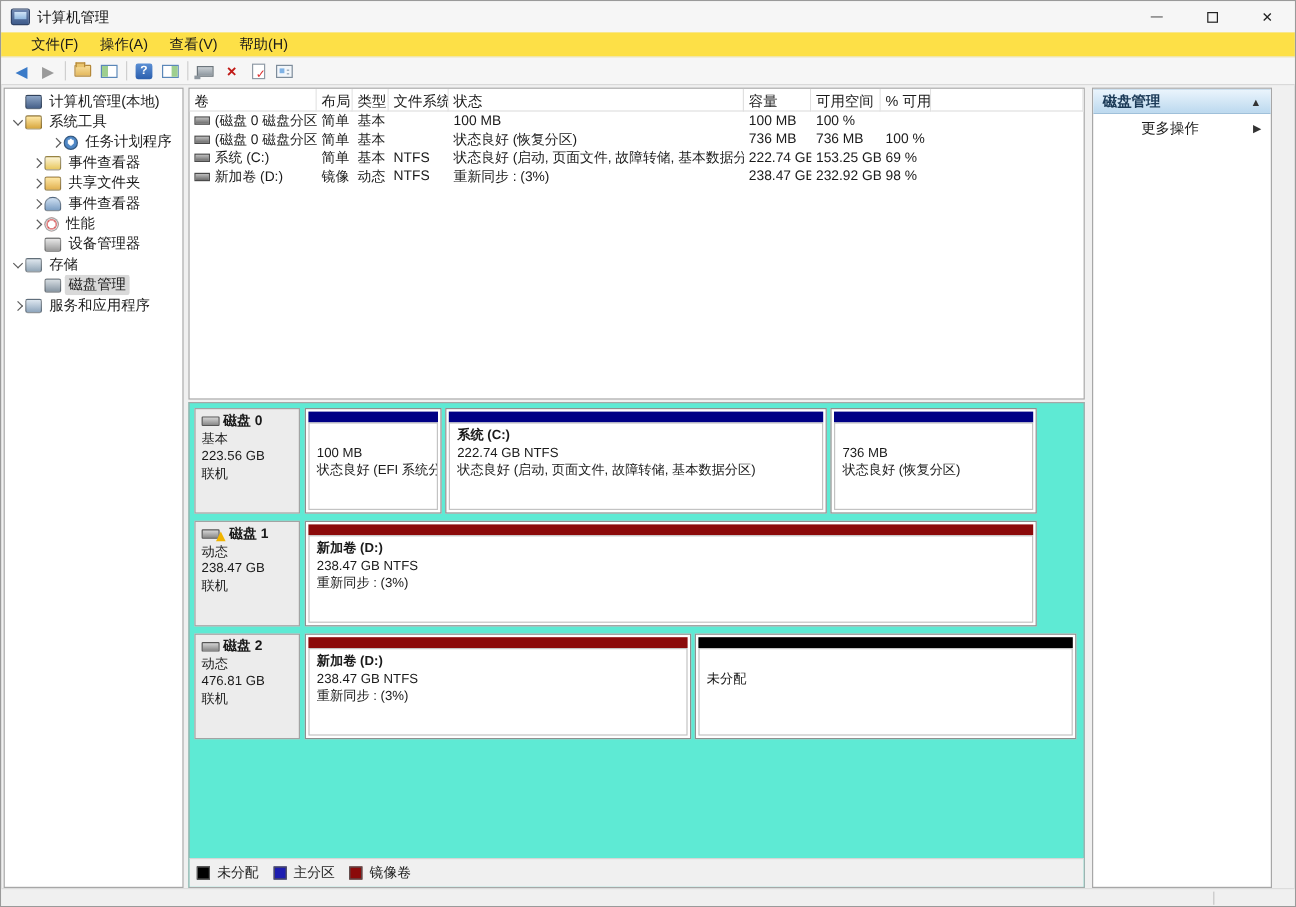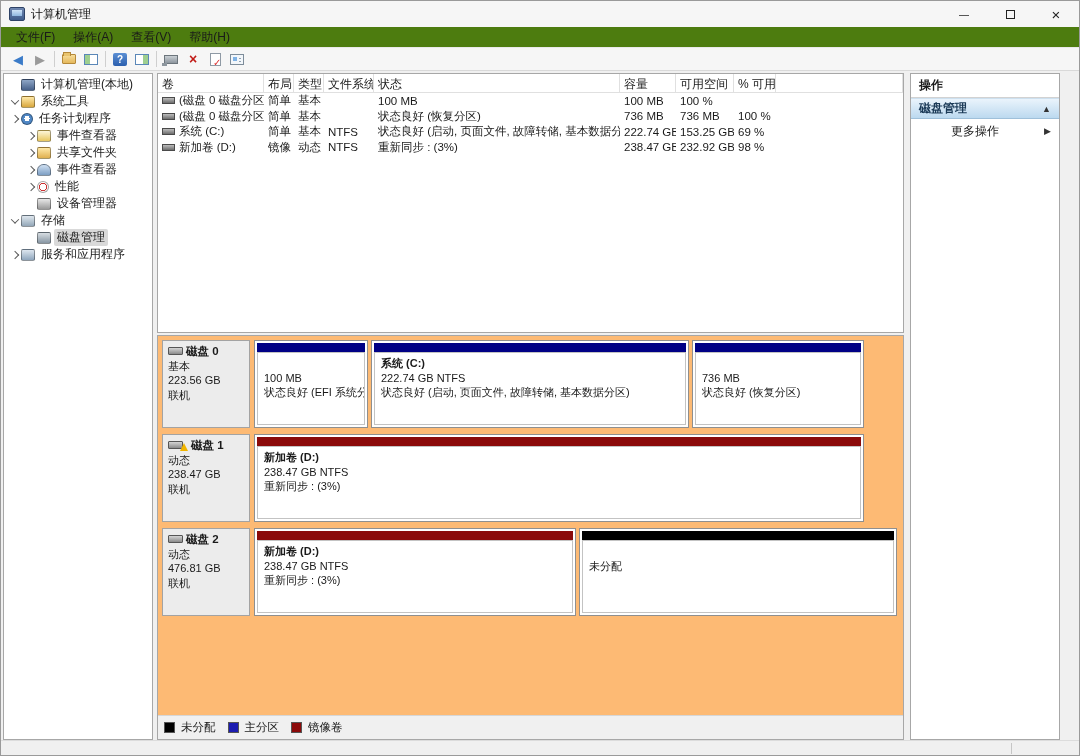--- a/index.html
+++ b/index.html
@@ -14,21 +14,21 @@
     background:linear-gradient(#6f87b0,#3f5c8c); border:1px solid #2e4266; border-radius:2px; }
   .app-ico::after { content:""; position:absolute; left:2px; top:2px; right:2px; height:6px;
     background:linear-gradient(#cfe3f7,#8fb7e0); }
   .title-text { font-size:12px; color:#111; }
   .win-btns { margin-left:auto; display:flex; height:100%; }
   .win-btn { width:46px; height:100%; display:flex; align-items:center; justify-content:center;
     color:#222; font-size:13px; }
   .max-glyph { width:9px; height:9px; border:1px solid #222; }
 
   
-  .menubar { height:21px; background:#4d7c0f; display:flex; align-items:center; padding-left:6px;
+  .menubar { height:21px; background:#fde047; display:flex; align-items:center; padding-left:16px;
     border-bottom:1px solid #e9e9e9; flex:0 0 auto; }
   .menu-item { padding:2px 9px; }
 
   
   .toolbar { height:23px; background:#f6f6f6; display:flex; align-items:center; padding-left:6px;
     border-bottom:1px solid #d9d9d9; flex:0 0 auto; }
   .tb { display:flex; align-items:center; justify-content:center; width:22px; height:20px; }
   .tb-sep { width:1px; height:16px; background:#cfcfcf; margin:0 3px; }
   .arrow-glyph { font-size:13px; line-height:1; }
   .back-c { color:#3b7bc8; } .fwd-c { color:#9a9a9a; }
@@ -85,21 +85,21 @@
   .vol-pane { height:260px; flex:0 0 auto; overflow:hidden; }
   .vtable { display:grid; grid-template-columns:106px 30px 30px 50px 246px 56px 58px 42px 1fr; }
   .vh { border-right:1px solid #e0e0e0; border-bottom:1px solid #e0e0e0; padding:2px 4px; height:19px;
     white-space:nowrap; overflow:hidden; background:#fff; }
   .vc { padding:1px 4px; height:15.5px; white-space:nowrap; overflow:hidden; font-size:11.5px;
     display:flex; align-items:center; }
   .vol-ico { width:13px; height:7px; background:linear-gradient(#bdbdbd,#6d6d6d); border:1px solid #4a4a4a;
     margin-right:4px; flex:0 0 auto; }
 
   
-  .graph-pane { flex:1 1 auto; background:#fdba74; margin-top:2px; display:flex; flex-direction:column;
+  .graph-pane { flex:1 1 auto; background:#5eead4; margin-top:2px; display:flex; flex-direction:column;
     border:1px solid #a7a7a7; min-height:0; }
   .disk-scroll { flex:1 1 auto; padding:4px 4px 0 4px; overflow:hidden; }
   .disk-row { display:flex; height:88px; margin-bottom:6px; }
   .dlabel { width:88px; flex:0 0 auto; background:#ececec; border:1px solid #a3a3a3; padding:3px 5px;
     font-size:11px; line-height:14.5px; overflow:hidden; }
   .dlabel .dname { font-weight:bold; font-size:11.5px; display:flex; align-items:center; gap:3px; }
   .drive-ico { width:15px; height:8px; background:linear-gradient(#d4d4d4,#8a8a8a); border:1px solid #555;
     border-radius:1px; flex:0 0 auto; }
   .warn-tri { width:0; height:0; border-left:4px solid transparent; border-right:4px solid transparent;
     border-bottom:8px solid #f0b400; margin-left:-6px; margin-top:4px; }
@@ -209,21 +209,21 @@
         <span class="t-ico i-computer"></span>
         <span class="lbl">计算机管理(本地)</span>
       </div>
       <div class="tree-row" style="padding-left:4px;">
         <span class="chev-slot">
             <span class="chev down"></span>
           </span>
         <span class="t-ico i-tools"></span>
         <span class="lbl">系统工具</span>
       </div>
-      <div class="tree-row" style="padding-left:4px;align-items:center;">
+      <div class="tree-row" style="padding-left:36px;align-items:center;">
         <span class="chev-slot">
             <span class="chev right"></span>
           </span>
         <span class="t-ico i-clock"></span>
         <span class="lbl">任务计划程序</span>
       </div>
       <div class="tree-row" style="padding-left:20px;align-items:center;">
         <span class="chev-slot">
             <span class="chev right"></span>
           </span>
@@ -453,21 +453,20 @@
           <span class="lg-lbl">主分区</span>
           <span class="lg-sq" style="background: rgb(139, 10, 10);"></span>
           <span class="lg-lbl">镜像卷</span>
         </div>
       </div>
     </div>
 
     <div class="vsplit2"></div>
 
     <div class="pane actions">
-      <div class="act-title">操作</div>
       <div class="act-group">
         <span>磁盘管理</span>
         <span class="tri">▲</span>
       </div>
       <div class="act-item">
         <span>更多操作</span>
         <span class="tri">▶</span>
       </div>
     </div>
   </div>

